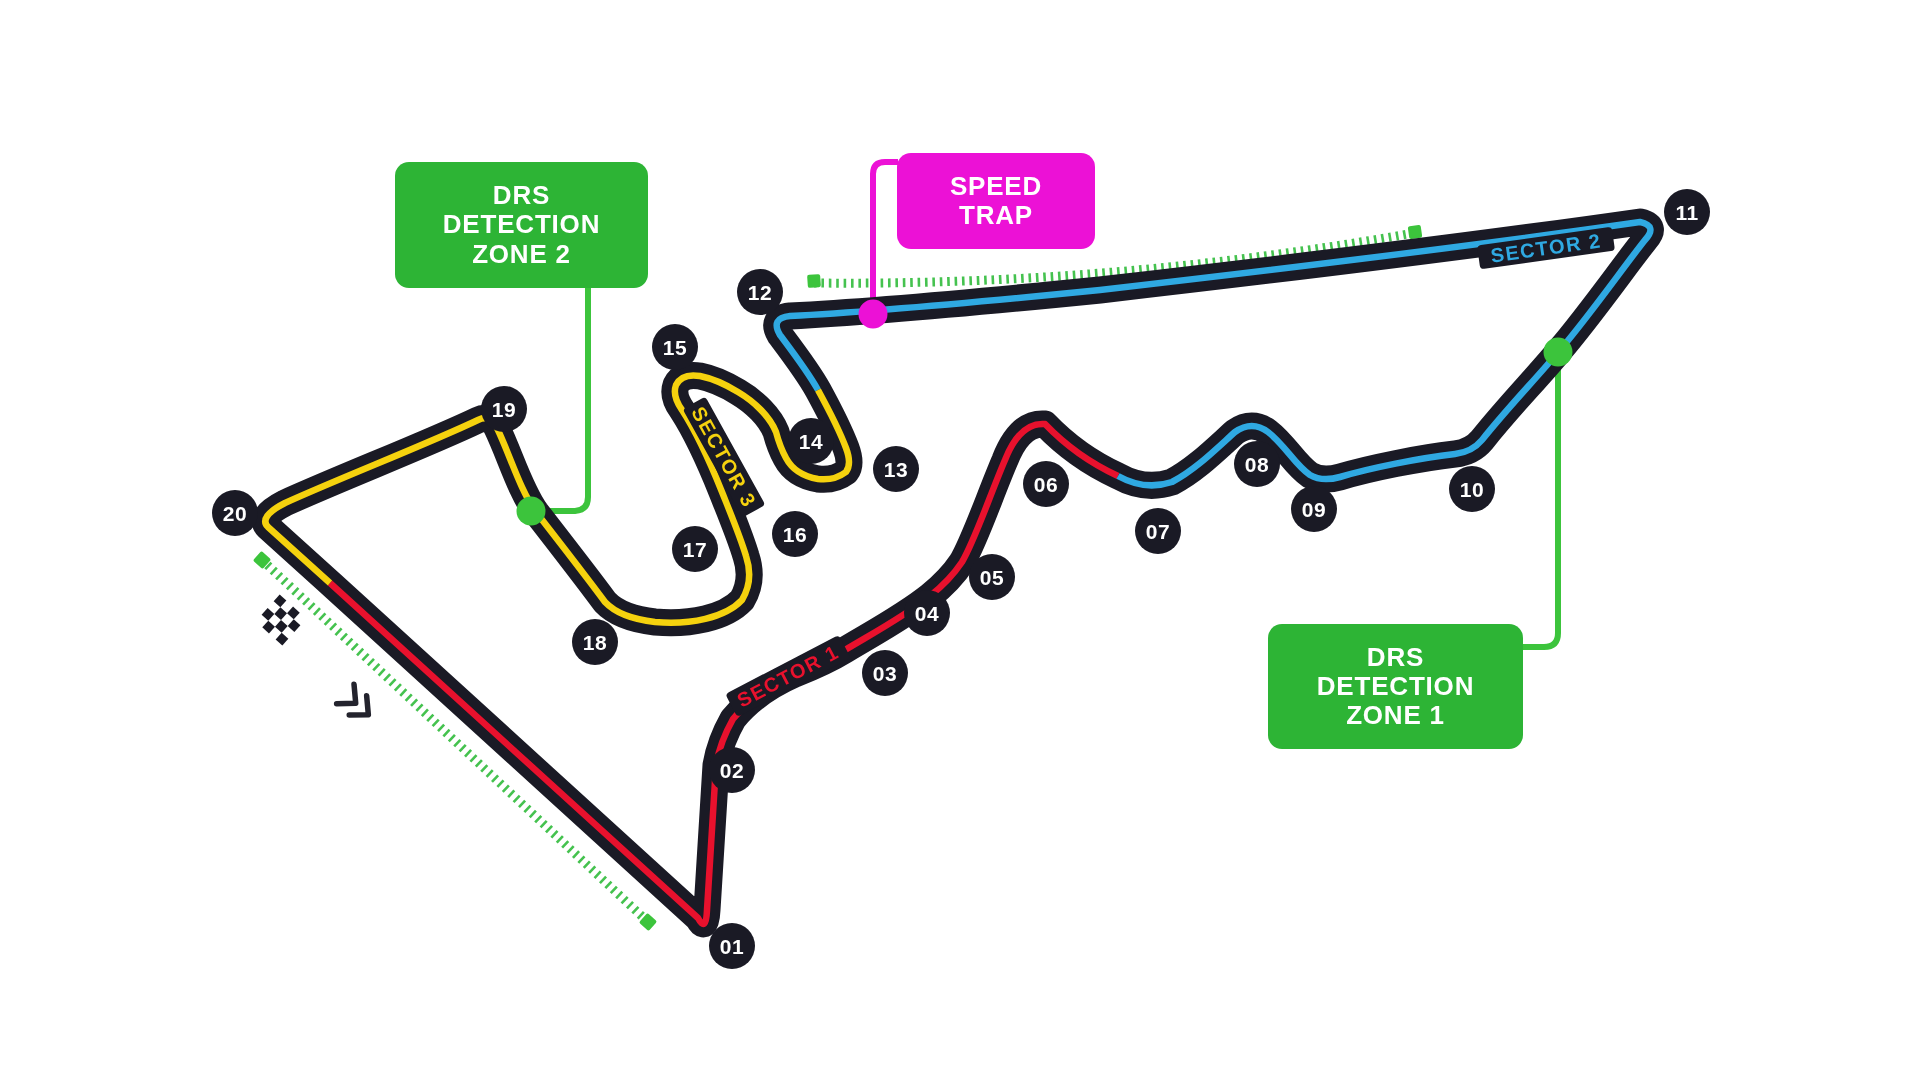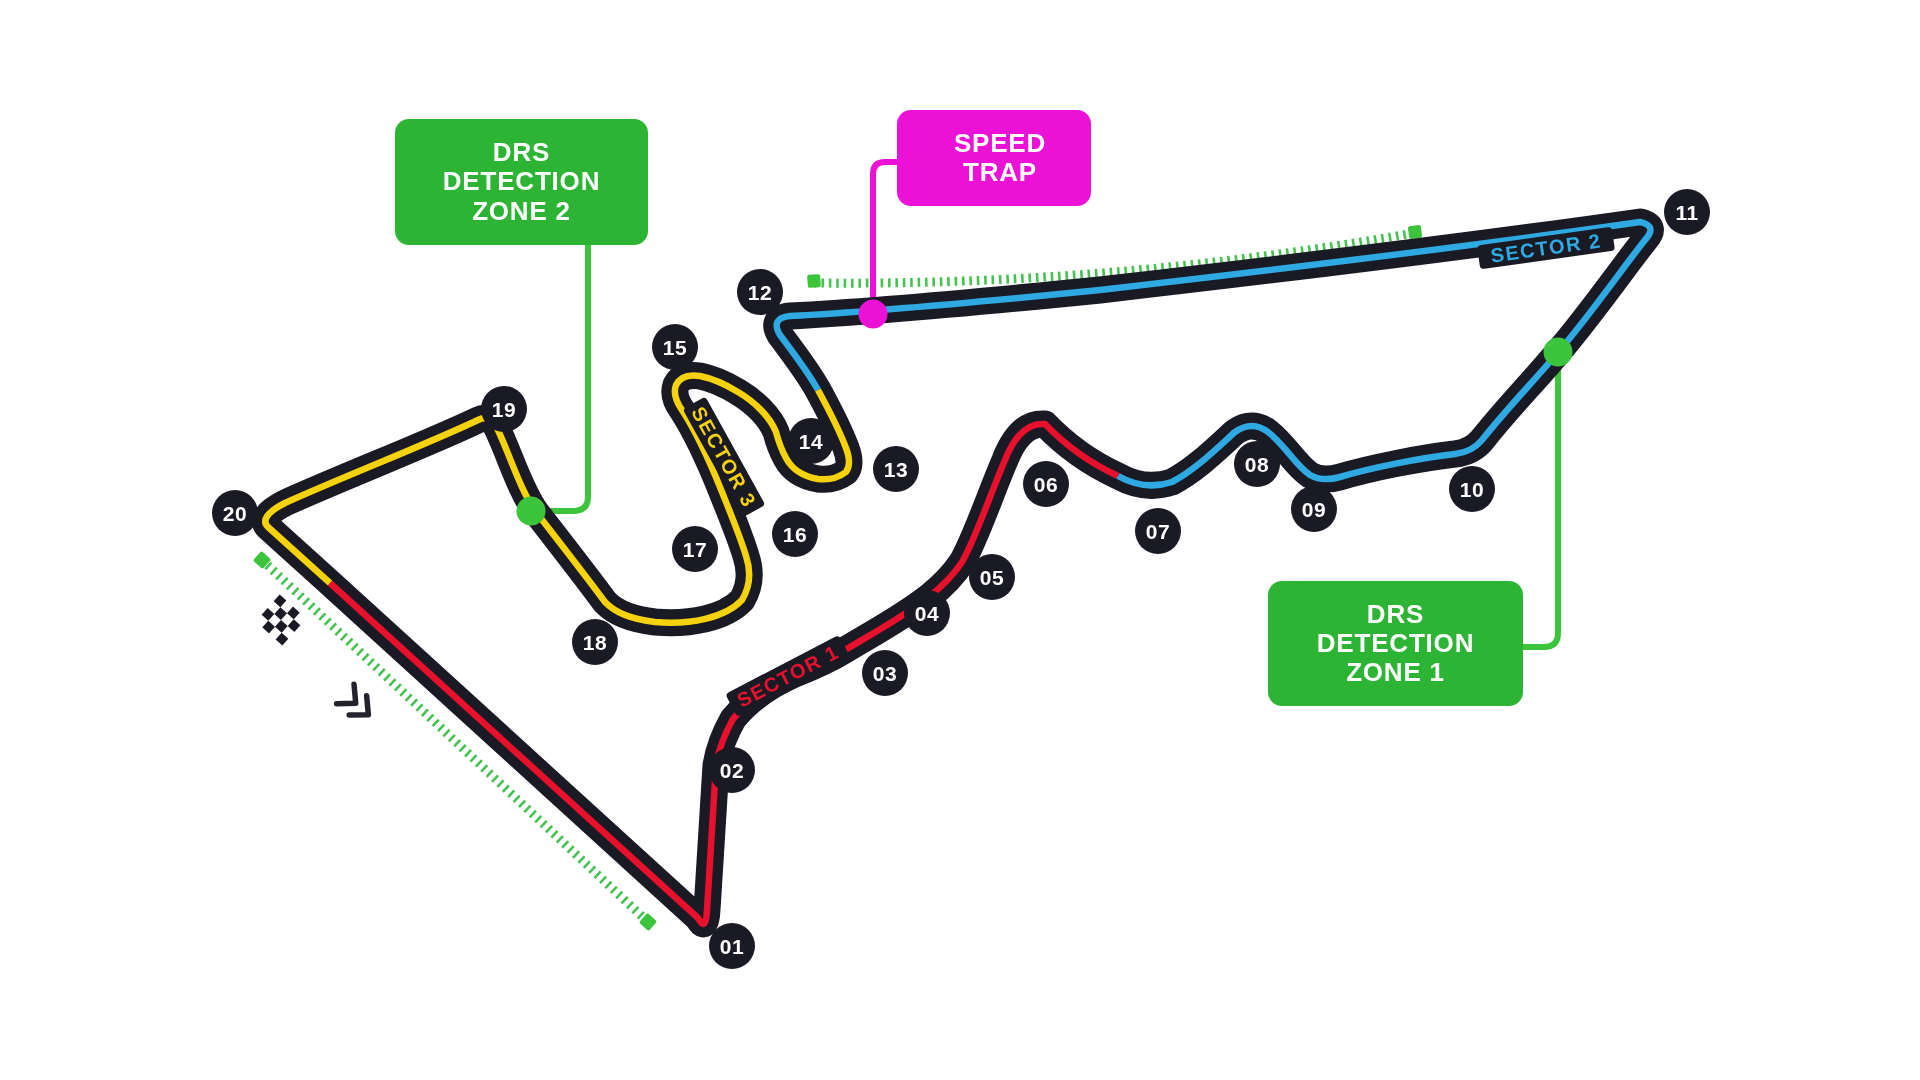--- a/index.html
+++ b/index.html
@@ -4,24 +4,25 @@
 <style>
   html,body{margin:0;padding:0;background:#ffffff;}
   body{width:1920px;height:1080px;overflow:hidden;font-family:"Liberation Sans",sans-serif;}
   #stage{position:relative;width:1920px;height:1080px;background:#ffffff;}
   #track-svg{position:absolute;left:0;top:0;}
   .callout{
     position:absolute;display:flex;align-items:center;justify-content:center;
     color:#ffffff;font-weight:bold;text-align:center;white-space:pre-line;
     border-radius:14px;font-size:26px;line-height:1.12;letter-spacing:.8px;
     font-family:"Liberation Sans",sans-serif;
+    margin-top:43px;
   }
   #drs-zone-2-box{left:395px;top:119px;width:253px;height:126px;background:#2db435;}
   #drs-zone-1-box{left:1268px;top:581px;width:255px;height:125px;background:#2db435;}
-  #speed-trap-box{left:897px;top:110px;width:182px;height:96px;background:#ec11d6;padding-left:12px;}
+  #speed-trap-box{left:897px;top:110px;width:198px;height:96px;background:#ec11d6;}
   .corner-num{font:bold 21px "Liberation Sans",sans-serif;fill:#ffffff;letter-spacing:.5px;}
   .sector-label{font:bold 20px "Liberation Sans",sans-serif;letter-spacing:1.5px;}
 </style>
 </head>
 <body>
 
 <div id="stage">
 
 <svg id="track-svg" width="1920" height="1080" viewBox="0 0 1920 1080">
 

